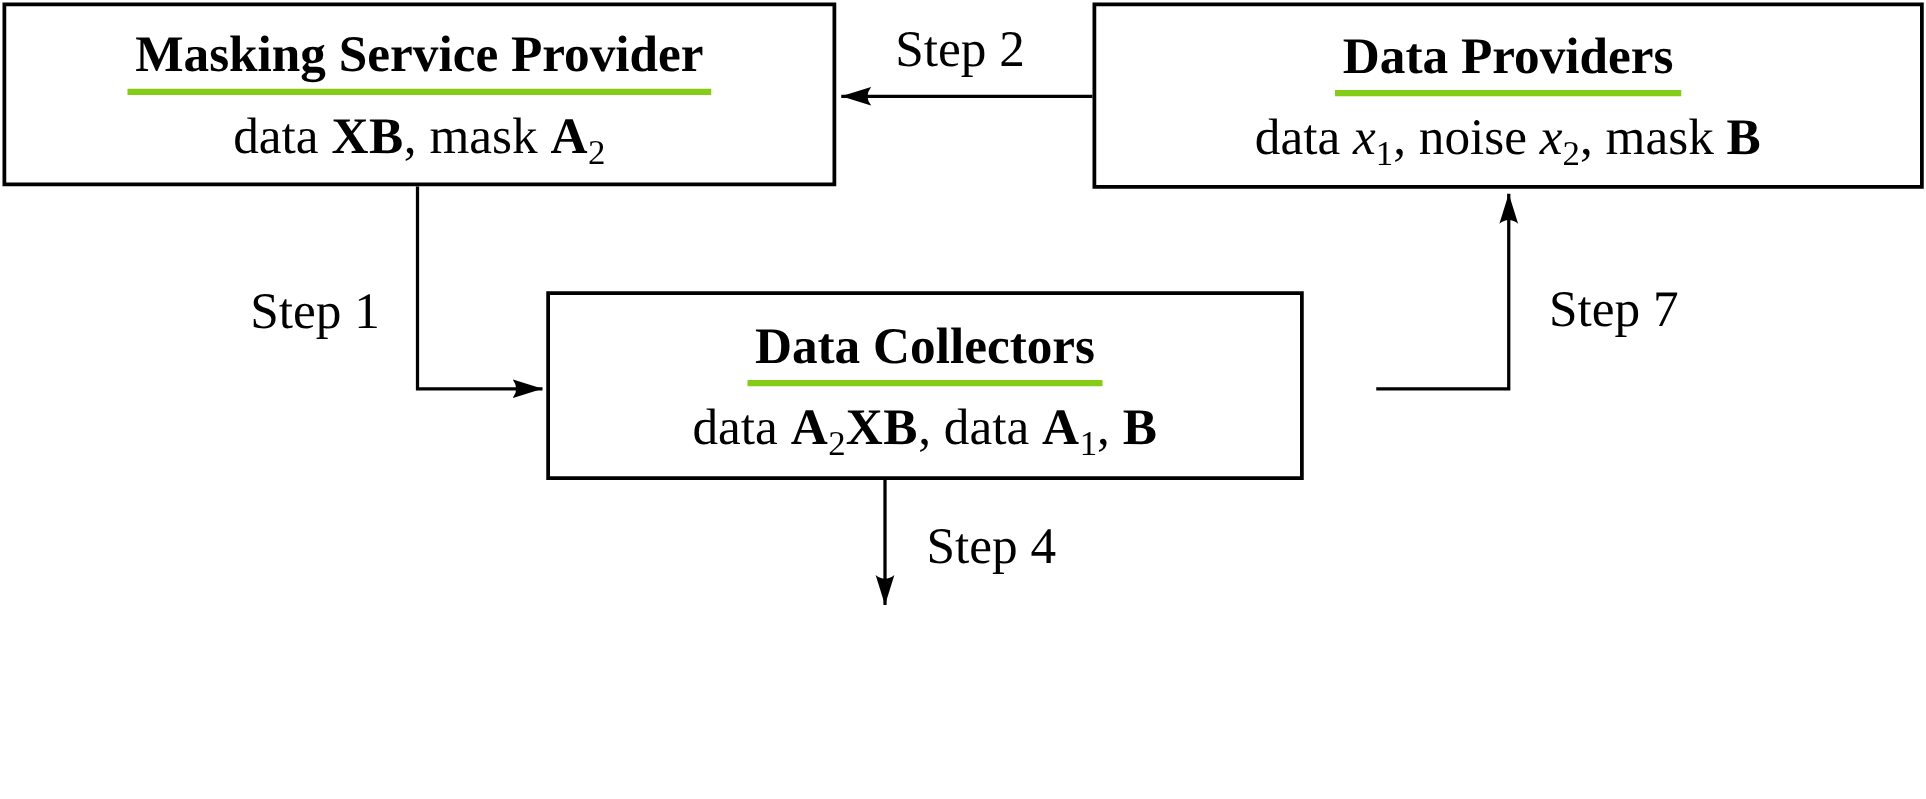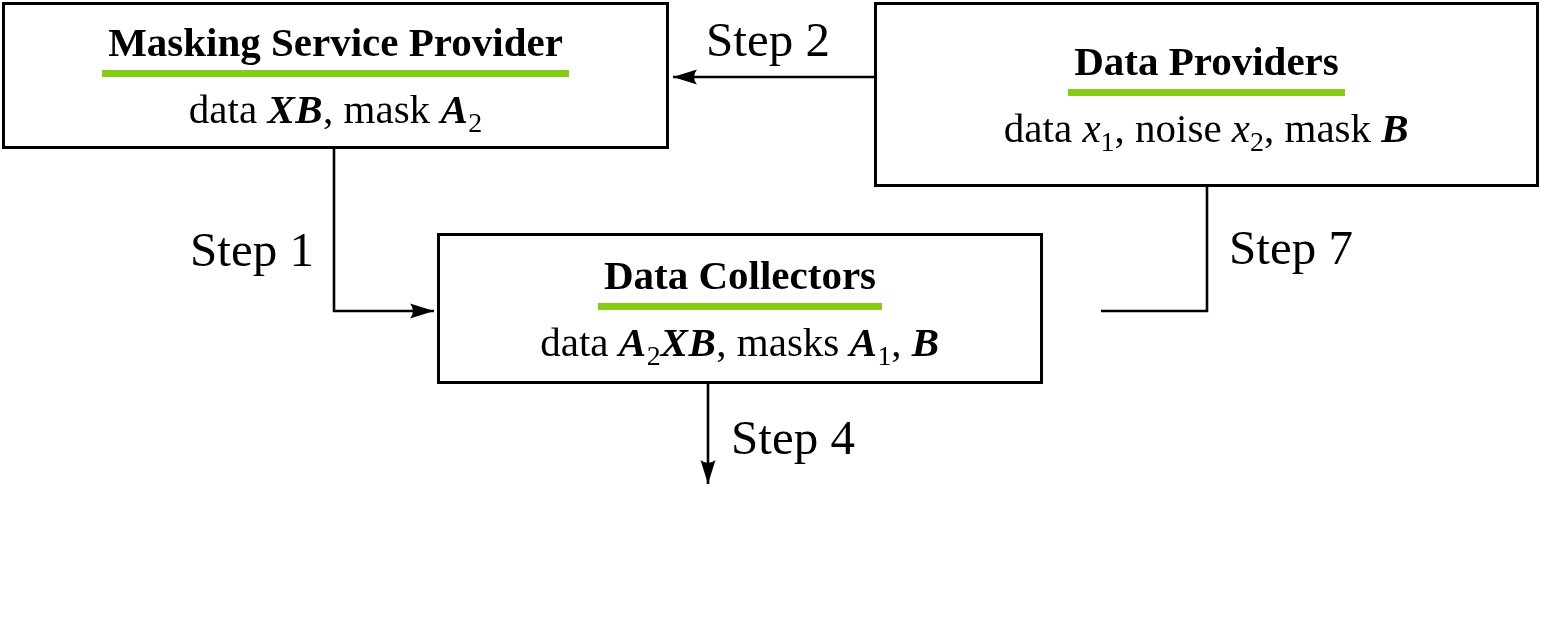--- a/index.html
+++ b/index.html
@@ -31,46 +31,45 @@
     display: flex;
     flex-direction: column;
     align-items: center;
     justify-content: center;
   }
   .box-title {
     font-size: 41px;
     font-weight: bold;
     line-height: 1.0;
     padding: 0 6px 7px 6px;
-    border-bottom: 7px solid #84cc16;
+    border-bottom: 5px solid #84cc16;
     white-space: nowrap;
   }
   .box-body {
     font-size: 41px;
     line-height: 1.0;
     margin-top: 12px;
     white-space: nowrap;
   }
   .mi {               
     font-style: italic;
   }
   .mb {               
-    font-style: italic;
     font-weight: bold;
     letter-spacing: 0.5px;
   }
   sub {
     font-style: normal;
     font-weight: normal;
     font-size: 0.68em;
     line-height: 0;
   }
   .step-label {
     position: absolute;
-    font-size: 49px;
+    font-size: 41px;
     line-height: 1.0;
     transform: translate(-50%, -50%);
     white-space: nowrap;
   }
 </style>
 </head>
 <body>
 
 <div class="canvas">
 
@@ -89,29 +88,29 @@
 
     <path d="M708,384 V484" fill="none" stroke="#000000" stroke-width="2.6" marker-end="url(#arrowhead)"></path>
   </svg>
 
   <div class="box" style="left:2px; top:2px; width:667px; height:147px;">
     <div class="box-title">Masking Service Provider</div>
     <div class="box-body"><span>data </span><span class="mb">XB</span><span>, mask </span><span class="mb">A</span><sub>2</sub>
     </div>
   </div>
 
-  <div class="box" style="left:874px; top:2px; width:665px; height:185px;">
+  <div class="box" style="left:874px; top:2px; width:665px; height:149px;">
     <div class="box-title">Data Providers</div>
     <div class="box-body"><span>data </span><span class="mi">x</span><sub>1</sub><span>, noise </span><span class="mi">x</span><sub>2</sub><span>, mask </span><span class="mb">B</span>
     </div>
   </div>
 
   <div class="box" style="left:437px; top:233px; width:606px; height:151px;">
     <div class="box-title">Data Collectors</div>
-    <div class="box-body"><span>data </span><span class="mb">A</span><sub>2</sub><span class="mb">XB</span><span>, masks </span><span class="mb">A</span><sub>1</sub><span>, </span><span class="mb">B</span>
+    <div class="box-body"><span>data </span><span class="mb">A</span><sub>2</sub><span class="mb">XB</span><span>, data </span><span class="mb">A</span><sub>1</sub><span>, </span><span class="mb">B</span>
     </div>
   </div>
 
 
   <div class="step-label" style="left:768px; top:39px;">Step 2</div>
   <div class="step-label" style="left:252px; top:249px;">Step 1</div>
   <div class="step-label" style="left:1291px; top:247px;">Step 7</div>
   <div class="step-label" style="left:793px; top:437px;">Step 4</div>
 
 </div>

